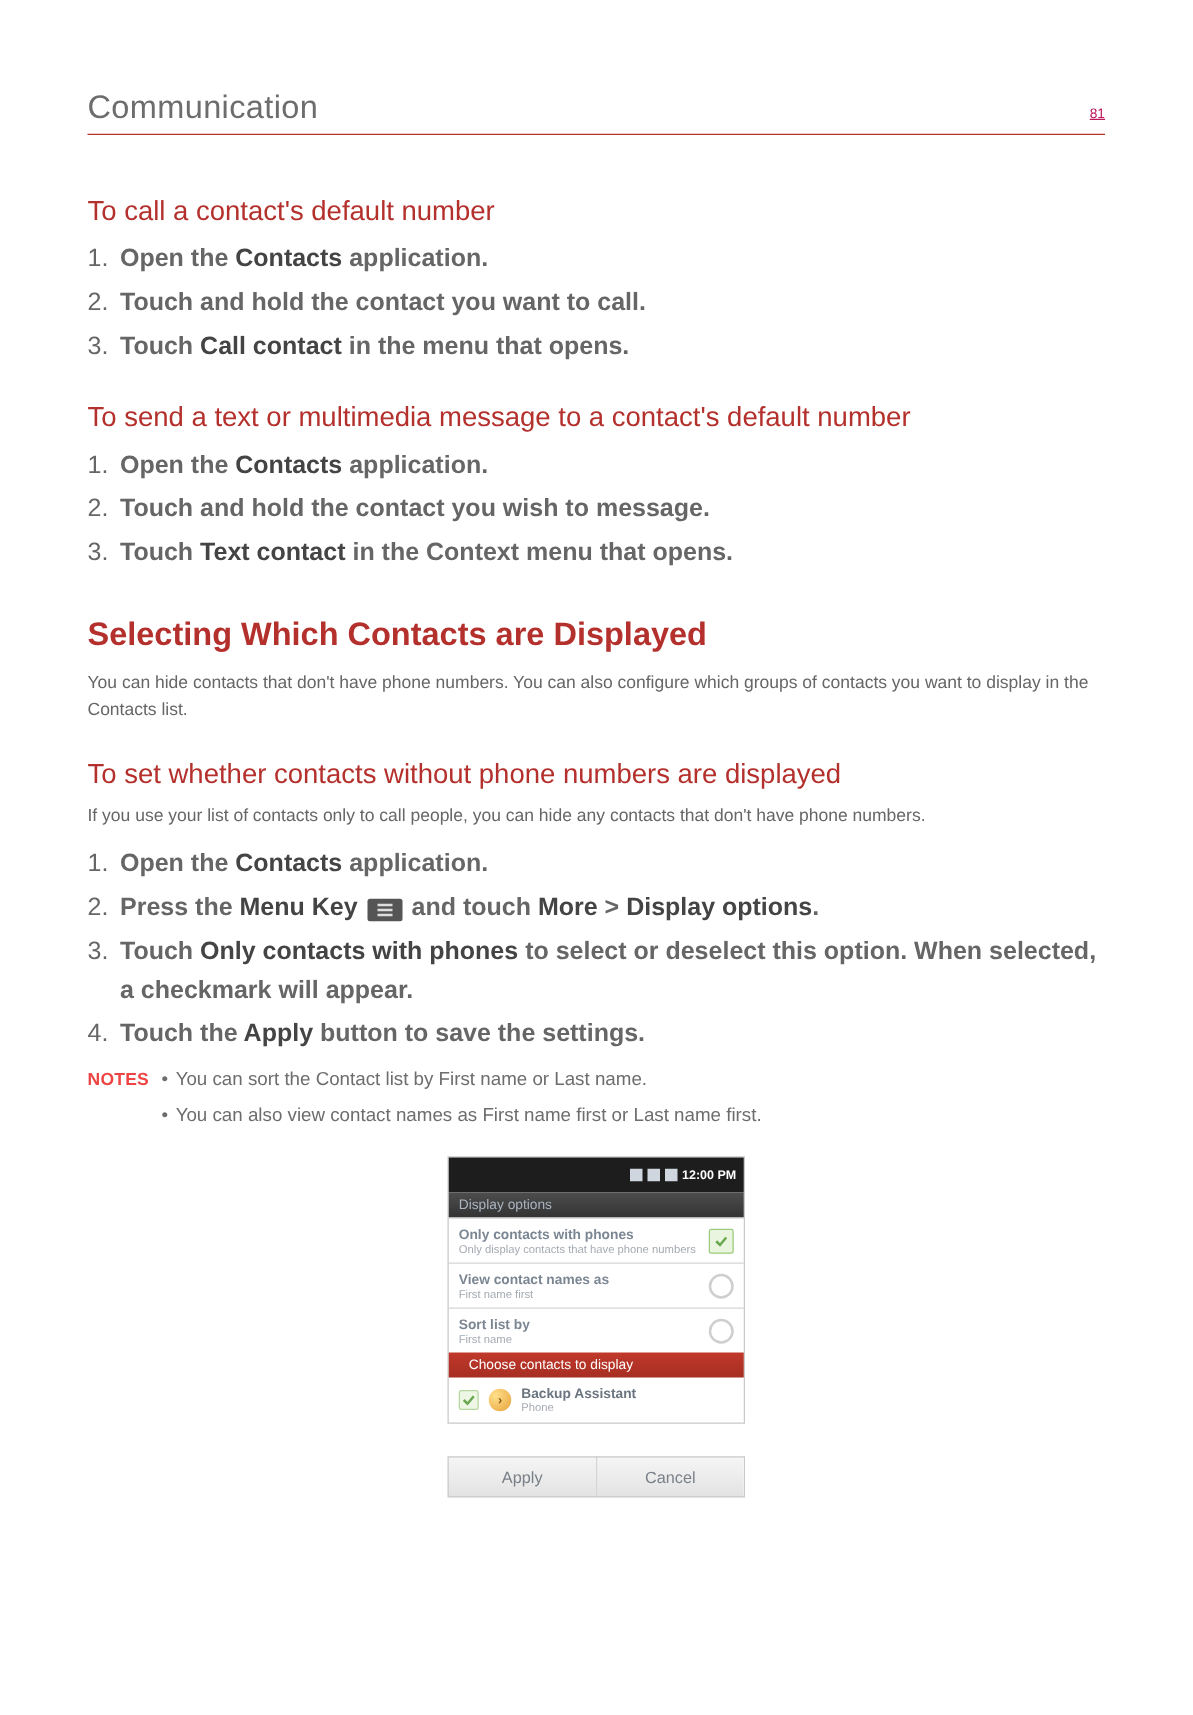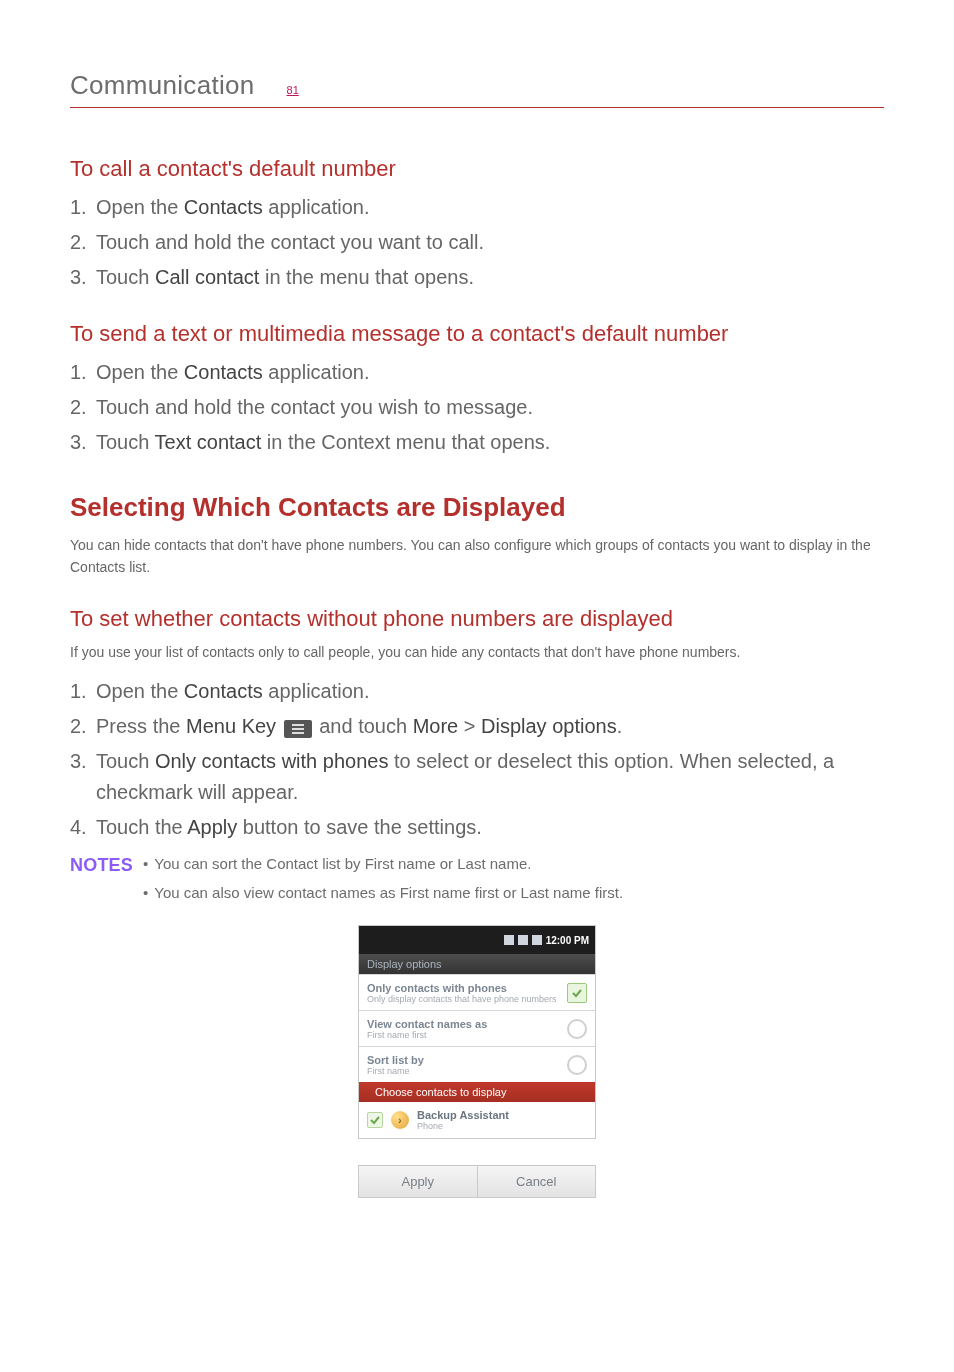--- a/index.html
+++ b/index.html
@@ -8,26 +8,26 @@
     width: 954px;
     background: #fff;
     font-family: "Helvetica Neue", Arial, sans-serif;
     color: #555;
   }
   .page {
     padding: 70px 70px 40px 70px;
   }
   .header {
     display: flex;
-    justify-content: flex-start;
+    justify-content: space-between;
     align-items: baseline;
     border-bottom: 1px solid #b4302c;
     padding-bottom: 6px;
     margin-bottom: 48px;
-    gap: 32px;
+    gap: 3px;
   }
   .header .section {
     font-size: 26px;
     color: #6d6d6d;
     letter-spacing: 0.3px;
   }
   .header .page-num {
     font-size: 11px;
     color: #be185d;
     text-decoration: underline;
@@ -56,20 +56,21 @@
     display: flex;
     align-items: flex-start;
   }
   ol.steps li .num {
     width: 26px;
     flex: none;
     color: #666;
   }
   ol.steps li .body {
     flex: 1;
+    font-weight: bold;
   }
   .para {
     font-size: 14px;
     color: #666;
     line-height: 1.55;
     margin: 8px 0 12px 0;
   }
   .b { color: #444; }
   .menu-key-icon {
     display:inline-flex;
@@ -82,23 +83,23 @@
     vertical-align: -2px;
     margin: 0 2px;
   }
   .menu-key-icon svg { width:14px; height:12px; }
   .notes-wrap {
     display: flex;
     gap: 10px;
     margin: 10px 0 6px 0;
   }
   .notes-label {
-    color: #8b5cf6;
+    color: #ef4444;
     font-weight: 700;
-    font-size: 18px;
+    font-size: 14px;
     padding-top: 2px;
     letter-spacing: 0.2px;
   }
   .notes-body .bullet {
     font-size: 15px;
     color: #6d6d6d;
     line-height: 1.5;
     margin-bottom: 6px;
     display: flex;
     gap: 6px;

